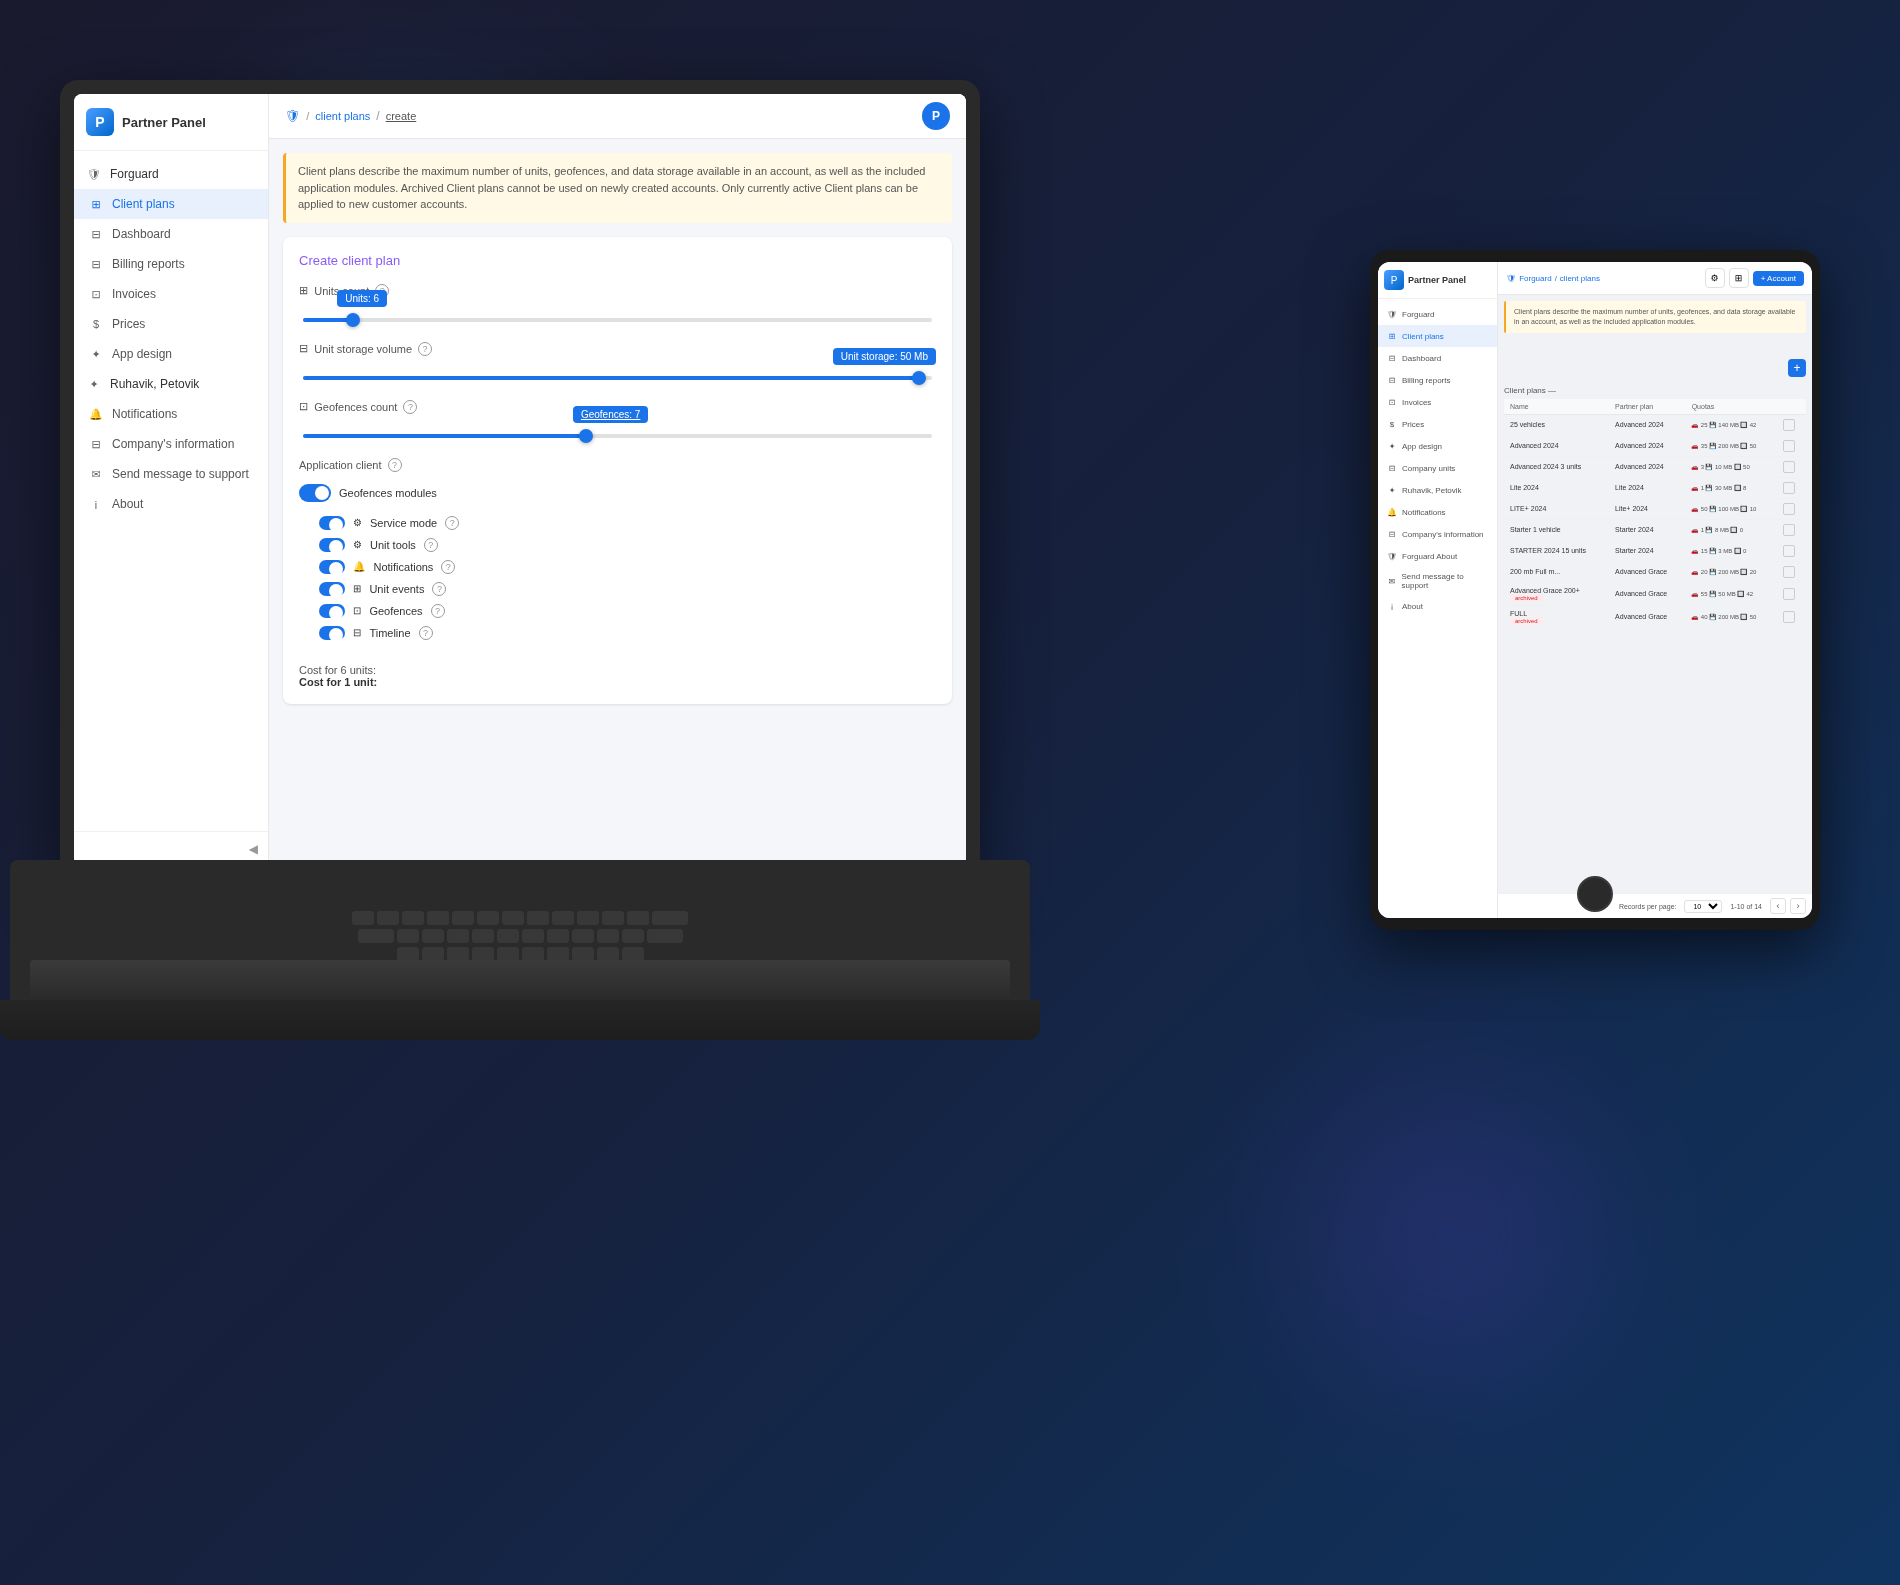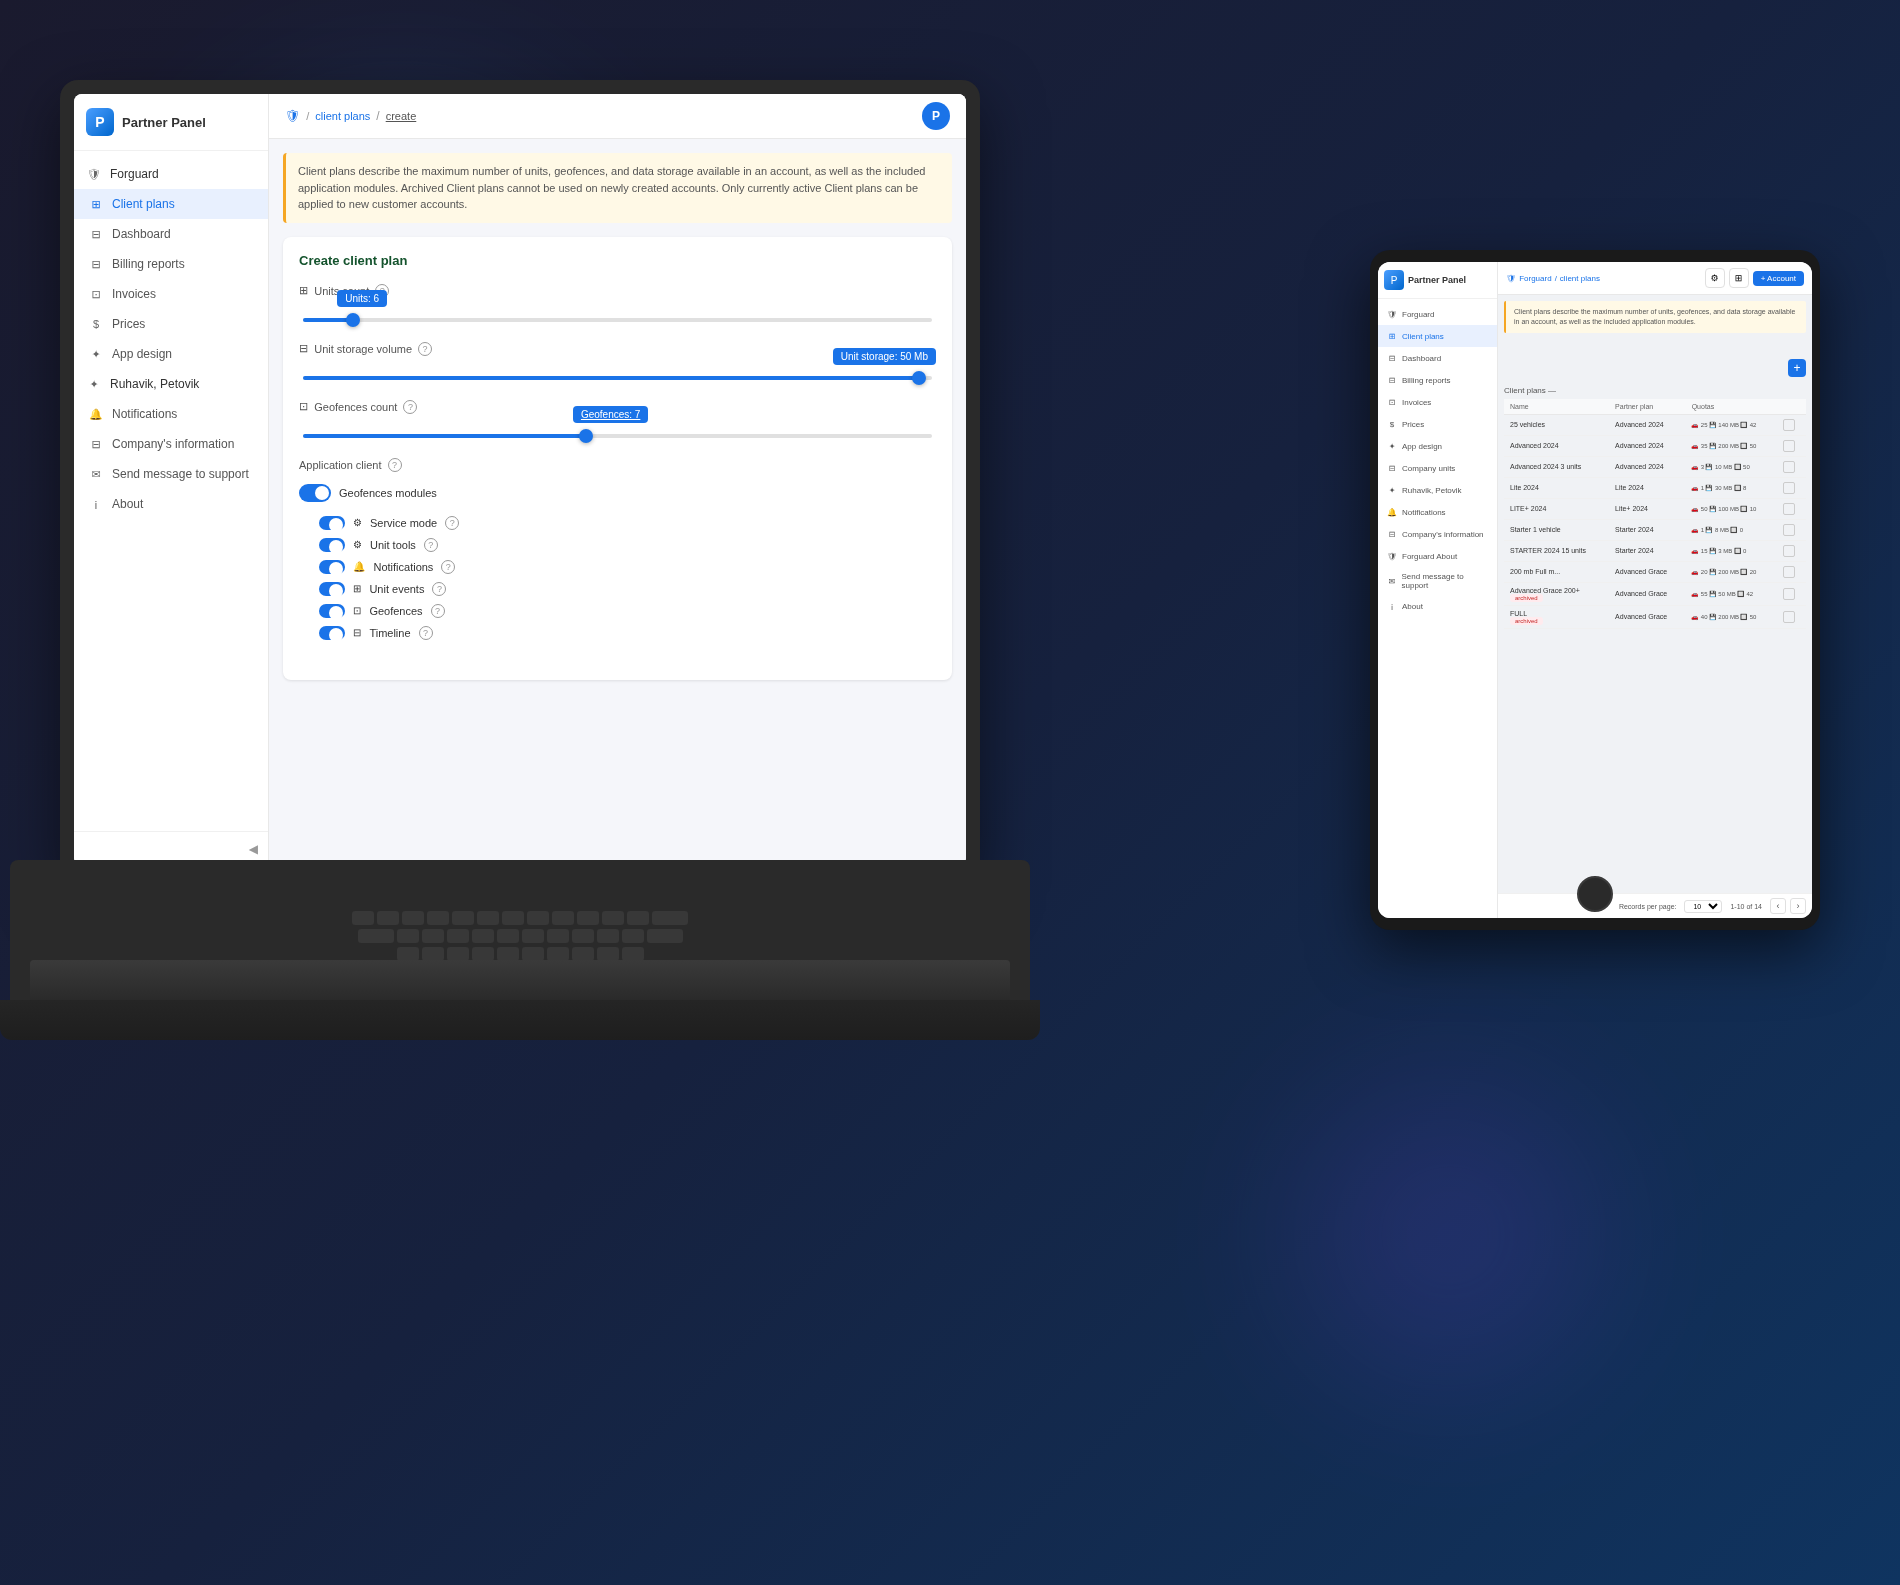--- a/index.html
+++ b/index.html
@@ -249,22 +249,22 @@
 
     .create-plan-card {
       background: white;
       border-radius: 8px;
       padding: 16px;
       box-shadow: 0 1px 3px rgba(0,0,0,0.1);
     }
 
     .create-plan-title {
       font-size: 13px;
-      font-weight: 700;
-      color: #14532d;
+      font-weight: 400;
+      color: #8b5cf6;
       margin-bottom: 16px;
     }
 
     .form-section {
       margin-bottom: 20px;
     }
 
     .section-label {
       display: flex;
       align-items: center;
@@ -884,20 +884,26 @@
                 </div>
 
                 <div class="module-item">
                   <div class="toggle" style="width:26px;height:14px;"></div>
                   <span style="font-size:10px;">⊟</span>
                   <span>Timeline</span>
                   <div class="help-icon">?</div>
                 </div>
               </div>
 
+              <div class="cost-section">
+                <div>Cost for 6 units:</div>
+                <div>
+                  <strong>Cost for 1 unit:</strong>
+                </div>
+              </div>
             </div>
           </div>
         </div>
 
       </div>
     </div>
 
     <div class="laptop-keyboard">
       <div class="kb-row">
         <div class="kb-key"></div>

